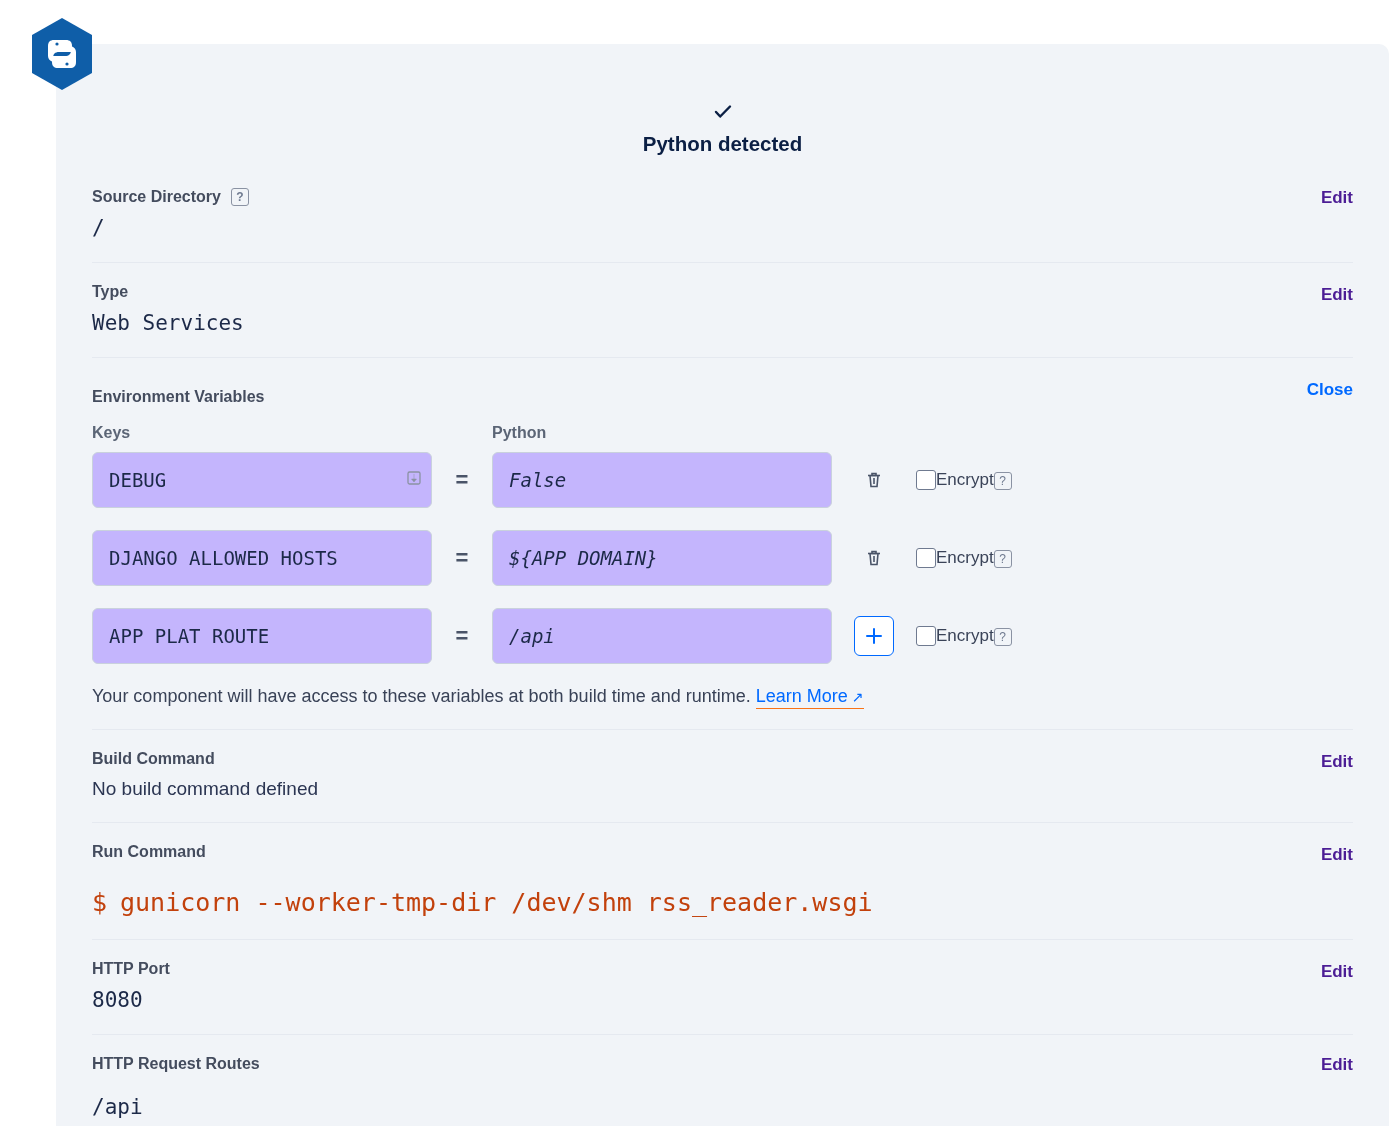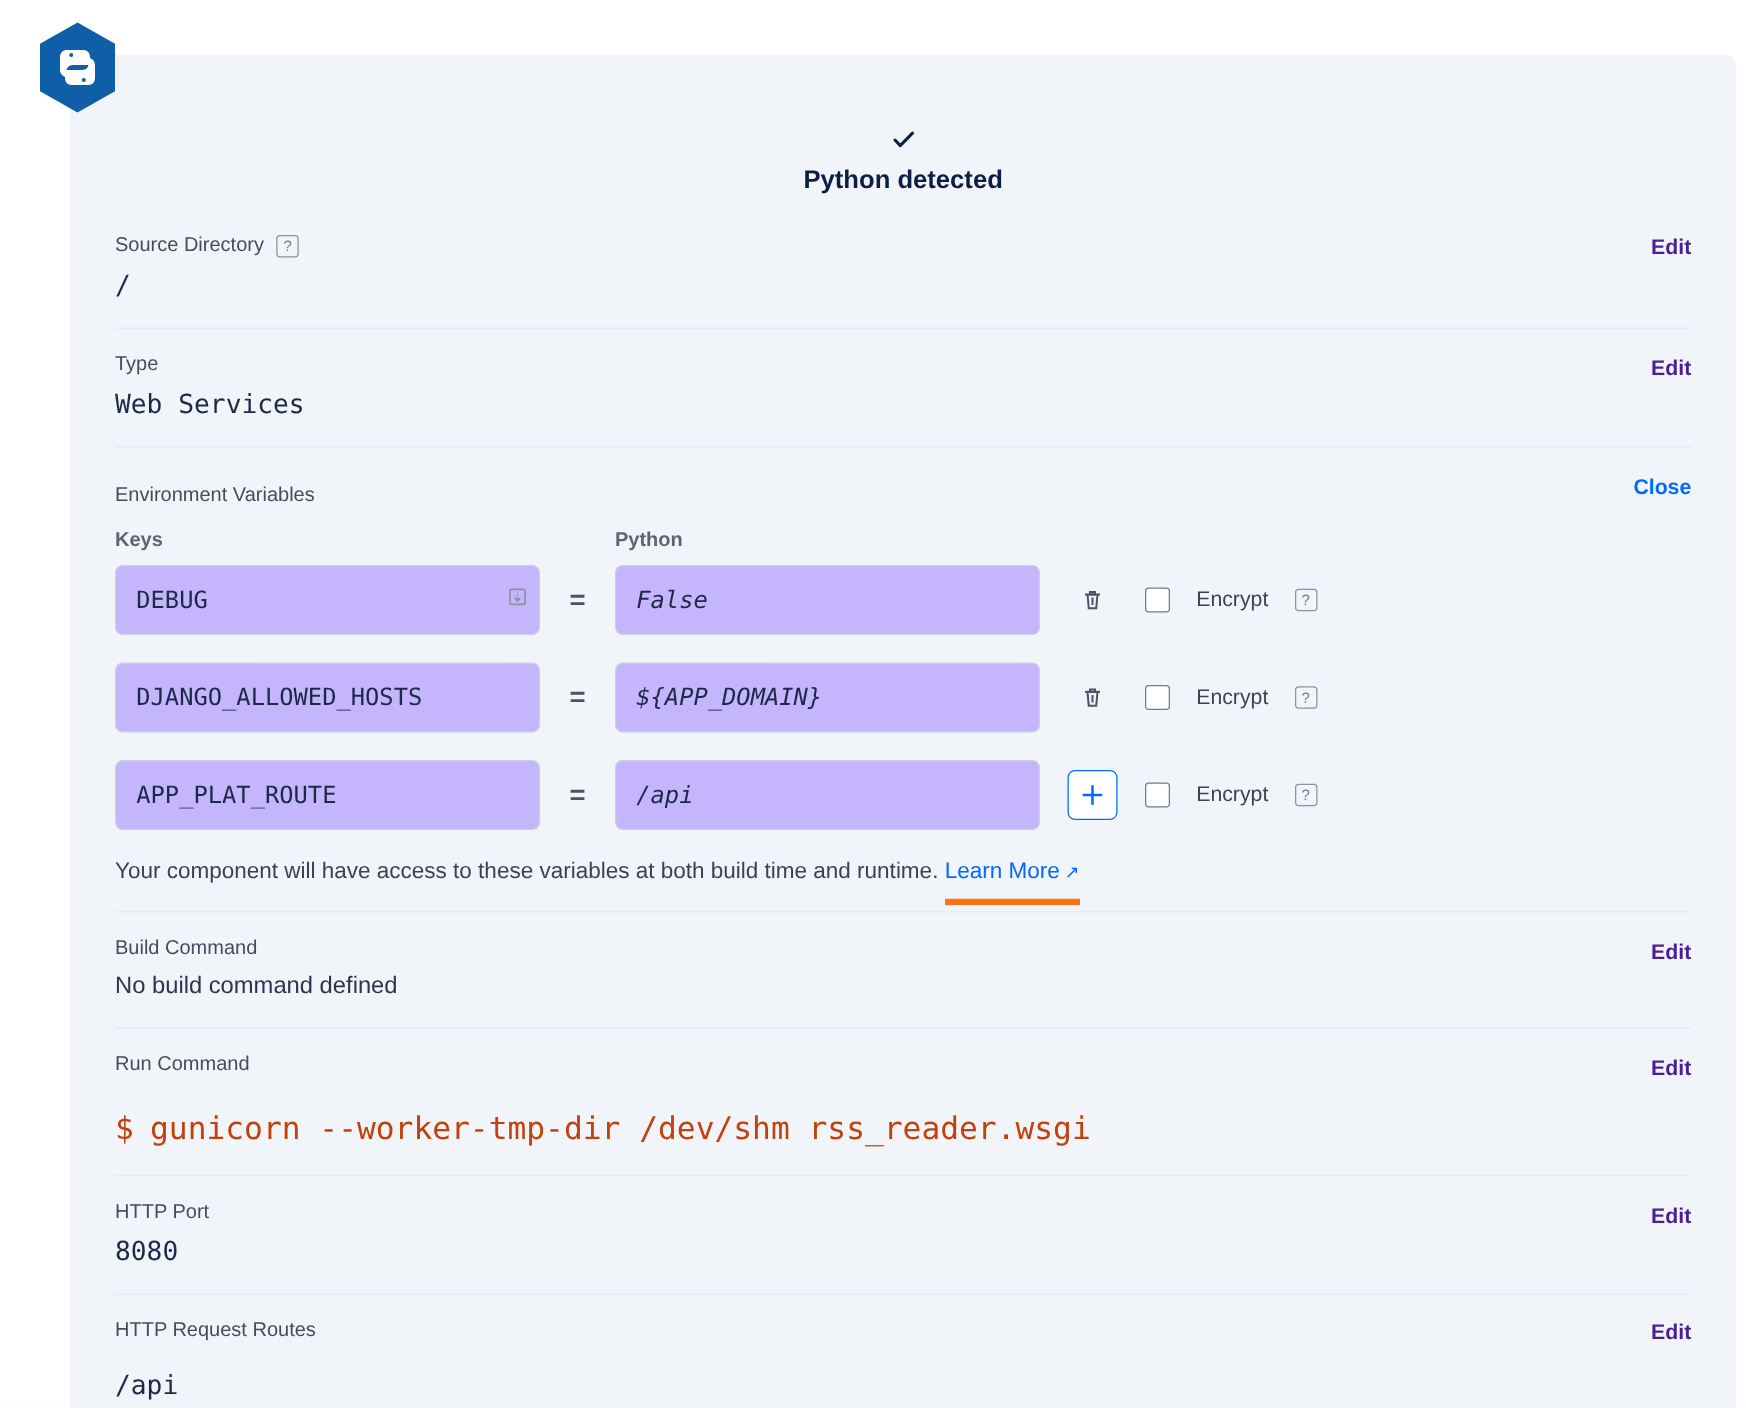--- a/index.html
+++ b/index.html
@@ -29,21 +29,21 @@
     position: absolute;
     top: -28px; left: -28px;
     width: 68px; height: 76px;
     display: flex; align-items: center; justify-content: center;
   }
   .section { border-bottom: 1px solid #e5e9f0; padding: 20px 0 22px; position: relative; }
   .section:first-of-type { padding-top: 0; }
   .heading-row { display:flex; align-items:center; gap:10px; margin-bottom:10px; }
   .heading-check svg { display:block; }
   .heading-title { font-size: 20.5px; font-weight: 700; color:#0b1f44; }
-  .label { font-size: 16px; font-weight: 400; color:#444c5e; display:flex; align-items:center; gap:8px; }
+  .label { font-size: 16px; font-weight: 700; color:#444c5e; display:flex; align-items:center; gap:8px; }
   .label .help { margin-left:2px; }
   .value-mono { font-family: ui-monospace, Menlo, Monaco, Consolas, monospace; font-size: 21px; color:#1c2948; margin-top:10px; }
   .value-text { font-size: 19px; color:#2b3552; margin-top:10px; }
   .edit-link {
     position:absolute; right:0; top:22px;
     color:#4c1d95; font-size:17px; font-weight:600; cursor:pointer; text-decoration:none;
   }
   .close-link {
     position:absolute; right:0; top:22px;
     color:#0069ff; font-size:17px; font-weight:600; cursor:pointer; text-decoration:none;
@@ -81,33 +81,33 @@
     color:#4a5468;
   }
   .plus-btn {
     width:40px; height:40px;
     border:1.5px solid #0069ff; border-radius:6px;
     background:#fff; color:#0069ff;
     display:inline-flex; align-items:center; justify-content:center;
     cursor:pointer;
   }
   .action-cell { display:flex; align-items:center; justify-content:center; }
-  .encrypt-group { display:flex; align-items:center; gap:21px; }
+  .encrypt-group { display:flex; align-items:flex-end; gap:0; }
   .checkbox {
     width:20px; height:20px; border:1.5px solid #6f7a90; border-radius:3px; background:#fff;
     display:inline-block;
   }
   .encrypt-label { font-size:17px; color:#3a4358; }
   .help {
     width:18px; height:18px; border:1px solid #8a92a3; border-radius:3px;
     display:inline-flex; align-items:center; justify-content:center;
     font-size:12px; color:#6f7a90; line-height:1;
   }
   .env-note { font-size:18px; color:#394257; margin-top:8px; }
-  .env-note a { color:#0069ff; text-decoration:none; border-bottom:5px solid #f97316; padding-bottom:13px; }
+  .env-note a { color:#0069ff; text-decoration:none; border-bottom:1px solid #f97316; padding-bottom:2px; }
   .env-note .ext { font-size:14px; margin-left:4px; color:#0069ff; }
   .run-row { margin-top:27px; font-size:25px; color:#c2410c; }
   .run-dollar { font-family: ui-monospace, Menlo, Monaco, Consolas, monospace; margin-right:6px; }
   .routes-value { font-family: ui-monospace, Menlo, Monaco, Consolas, monospace; font-size:21px; color:#1c2948; margin-top:22px; }
 </style>
 </head>
 <body>
 
 <div class="page">
   <div class="card">

